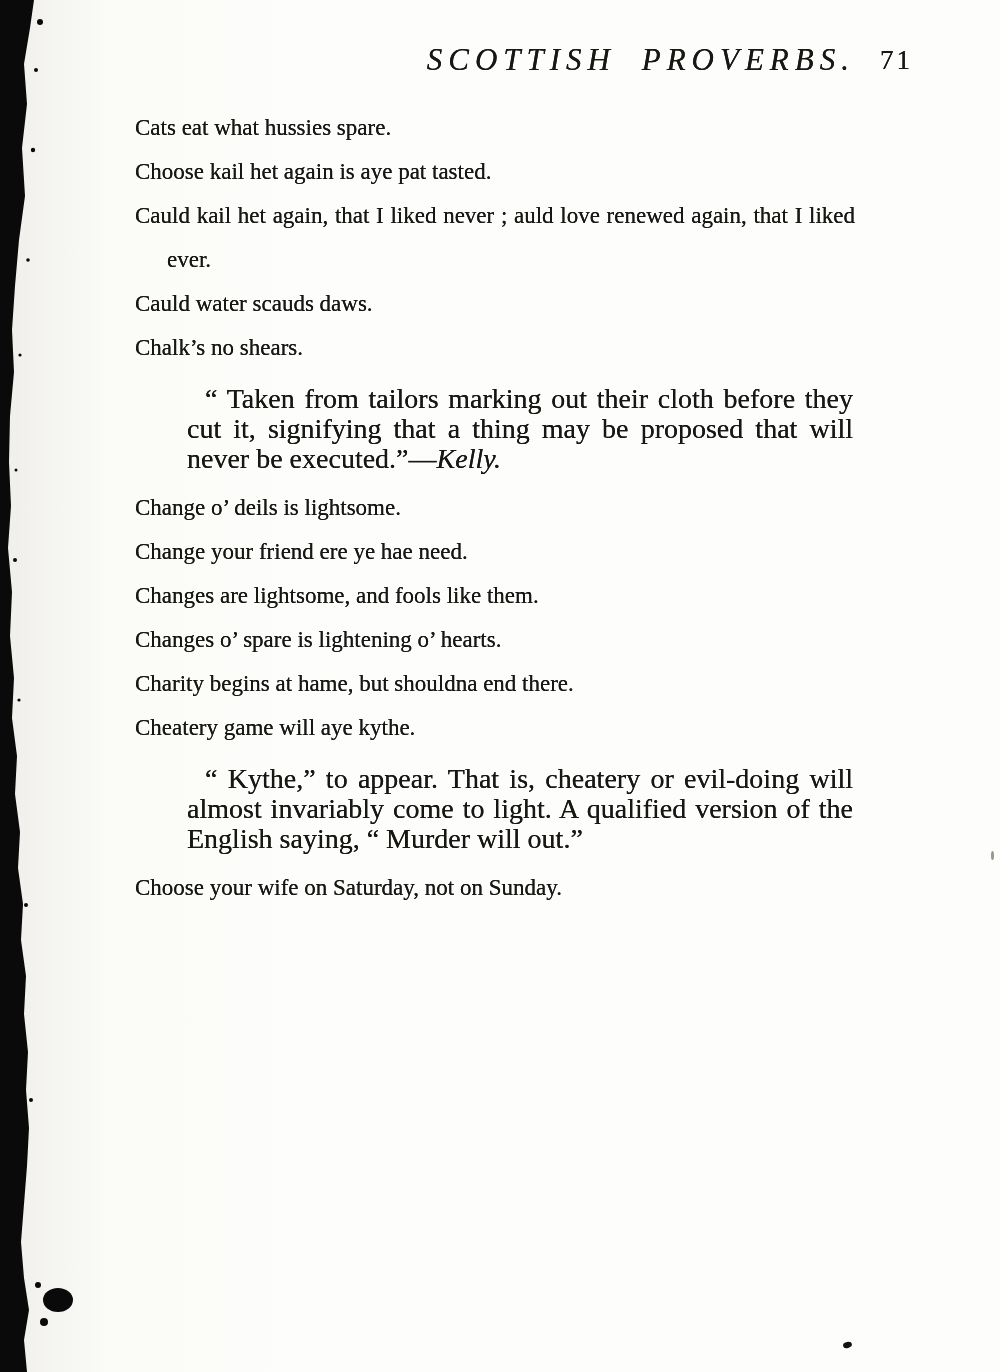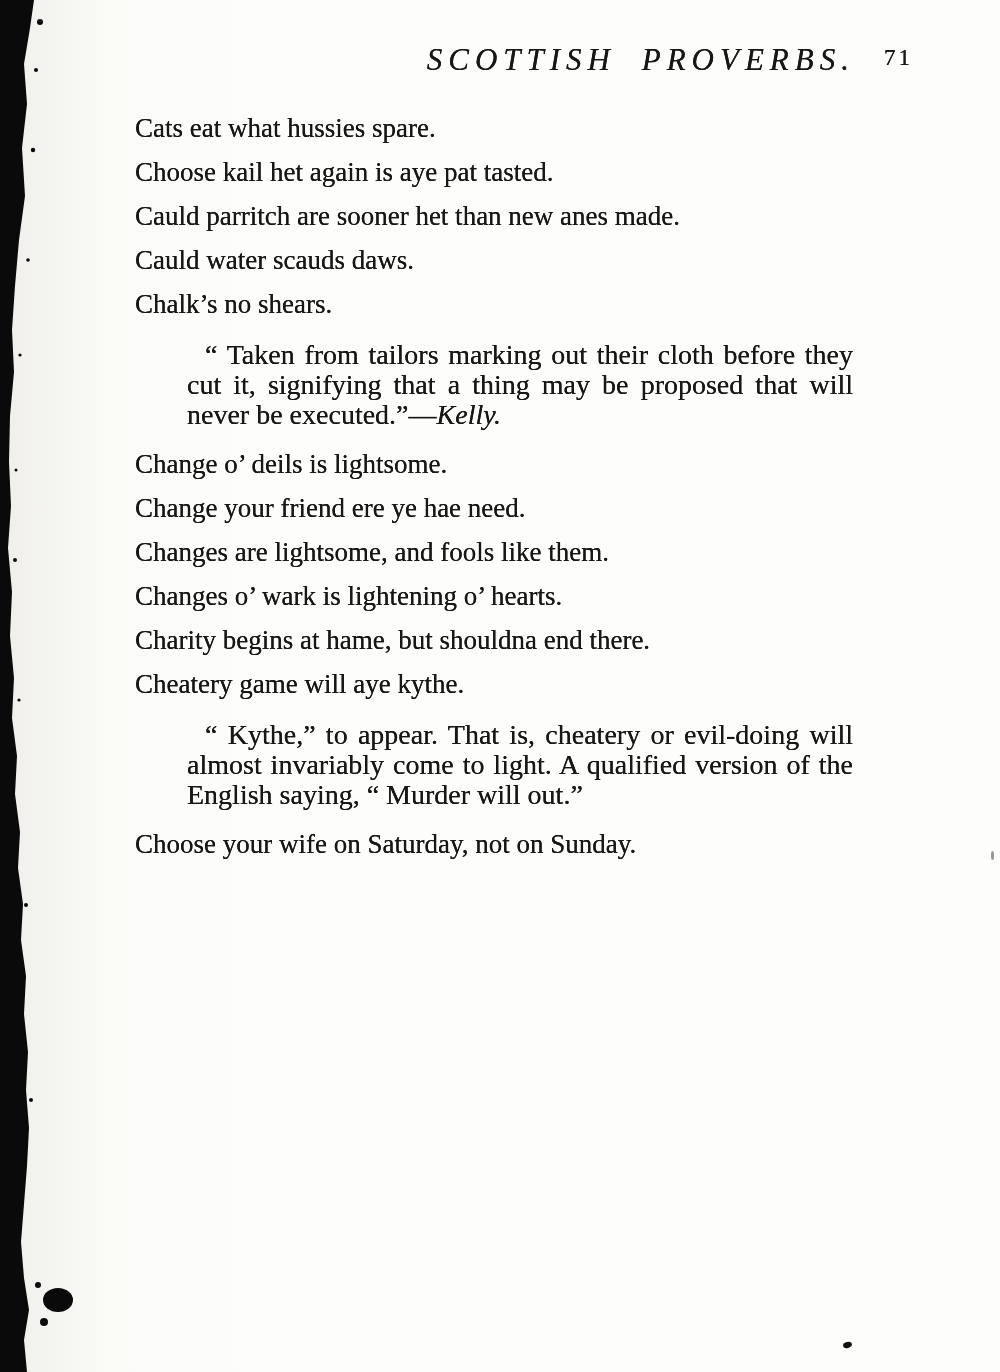--- a/index.html
+++ b/index.html
@@ -29,31 +29,31 @@
     font-style: italic;
     font-size: 31px;
     letter-spacing: 6px;
     word-spacing: 12px;
     font-weight: normal;
     display: inline-block;
   }
   .page-number {
     position: absolute;
     right: -58px; top: 3px;
-    font-size: 23px;
+    font-size: 27px;
     letter-spacing: 3px;
   }
 
   .content {
     position: absolute;
     top: 106px; left: 135px; width: 720px;
     z-index: 2;
   }
   .proverb {
-    font-size: 27px;
+    font-size: 23px;
     line-height: 44px;
     text-align: justify;
     padding-left: 32px;
     text-indent: -32px;
   }
   .note {
     font-size: 28px;
     line-height: 30px;
     text-align: justify;
     margin: 14px 2px 12px 52px;
@@ -86,30 +86,30 @@
 <div class="speck speck-right"></div>
 
 <header class="header">
   <span class="header-title">SCOTTISH PROVERBS.</span>
   <span class="page-number">71</span>
 </header>
 
 <main class="content">
   <p class="proverb">Cats eat what hussies spare.</p>
   <p class="proverb">Choose kail het again is aye pat tasted.</p>
-  <p class="proverb">Cauld parritch are sooner het than new anes made.</p>
+  <p class="proverb">Cauld kail het again, that I liked never ; auld love renewed again, that I liked ever.</p>
   <p class="proverb">Cauld water scauds daws.</p>
   <p class="proverb">Chalk’s no shears.</p>
 
   <p class="note"><span>“ Taken from tailors marking out their cloth before they cut it, signifying that a thing may be proposed that will never be executed.”—</span><span class="attr">Kelly.</span></p>
 
   <p class="proverb">Change o’ deils is lightsome.</p>
   <p class="proverb">Change your friend ere ye hae need.</p>
   <p class="proverb">Changes are lightsome, and fools like them.</p>
-  <p class="proverb">Changes o’ wark is lightening o’ hearts.</p>
+  <p class="proverb">Changes o’ spare is lightening o’ hearts.</p>
   <p class="proverb">Charity begins at hame, but shouldna end there.</p>
   <p class="proverb">Cheatery game will aye kythe.</p>
 
   <p class="note">“ Kythe,” to appear. That is, cheatery or evil-doing will almost invariably come to light. A qualified version of the English saying, “ Murder will out.”</p>
 
   <p class="proverb">Choose your wife on Saturday, not on Sunday.</p>
 
 </main>
 
 </body></html>

